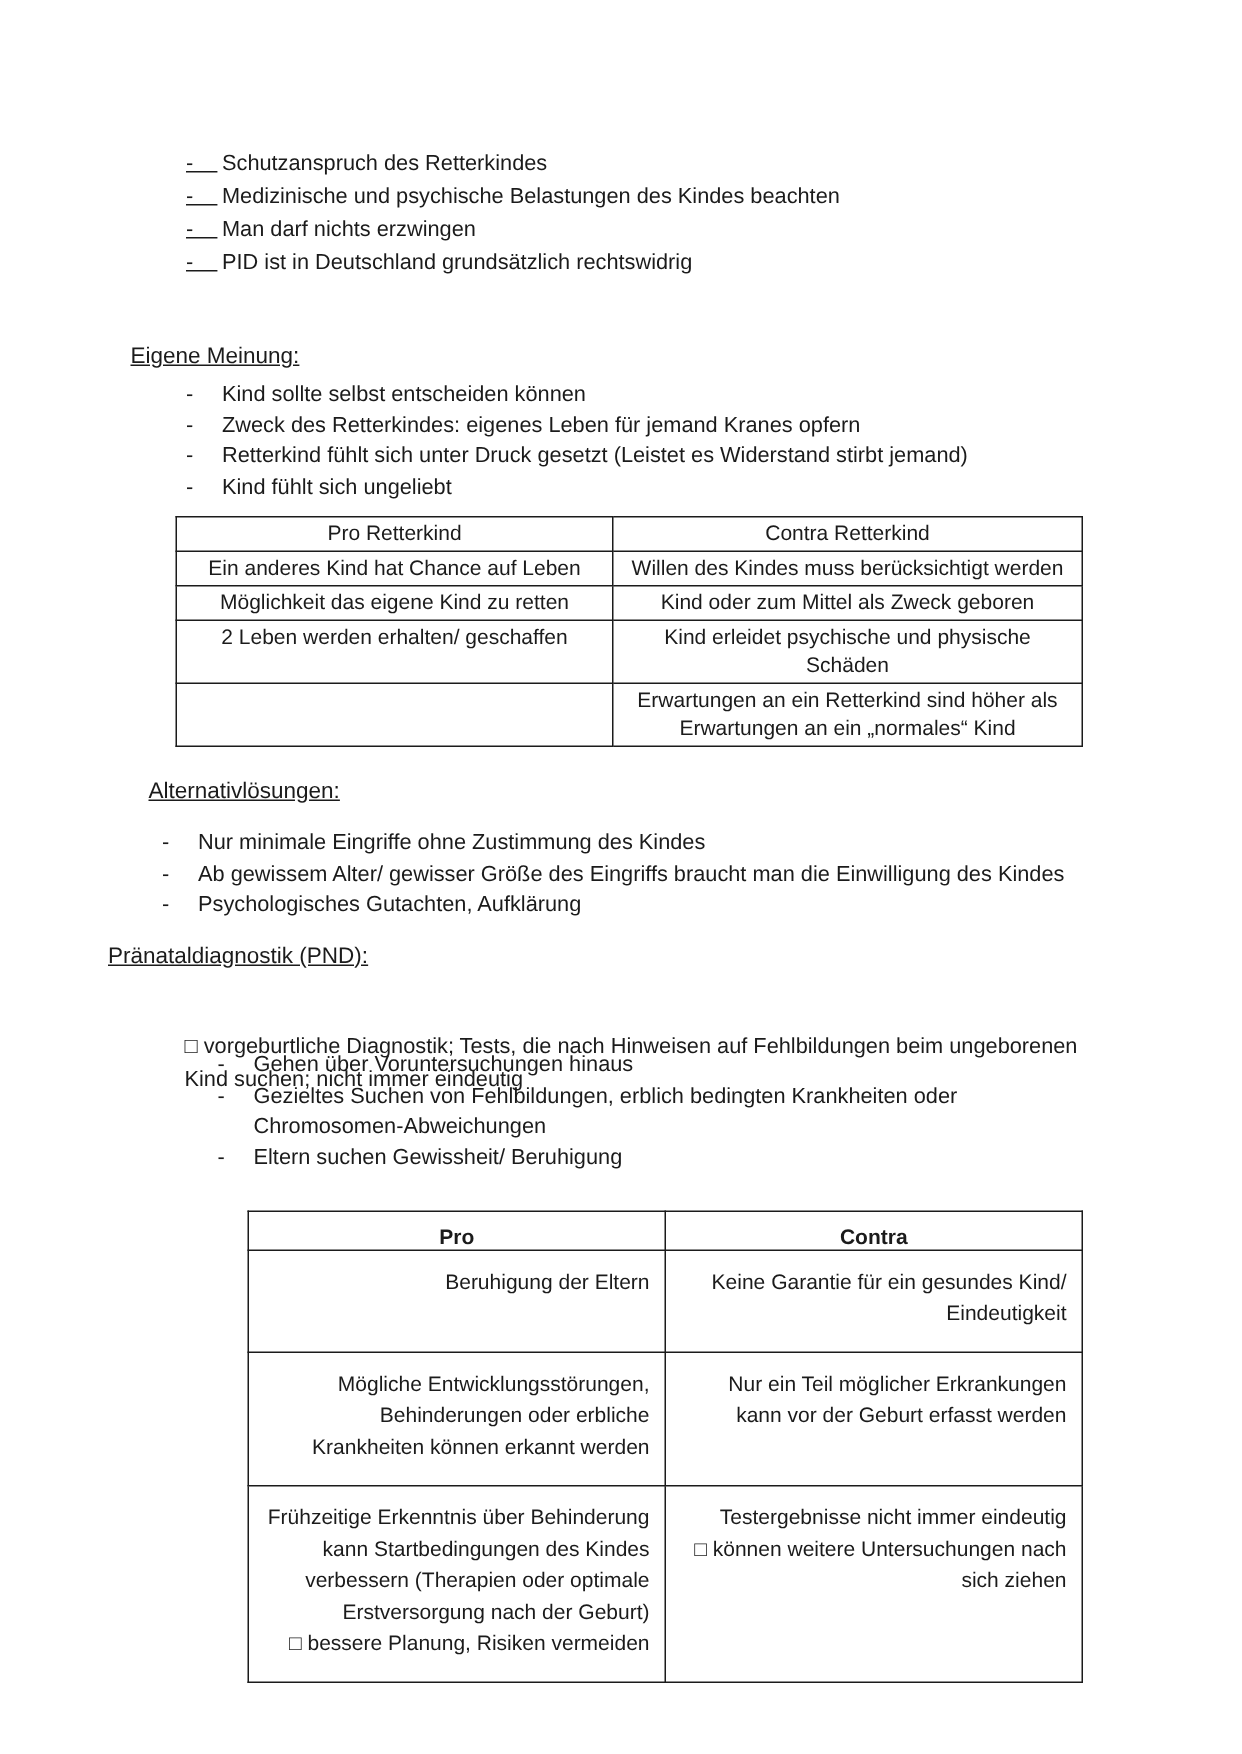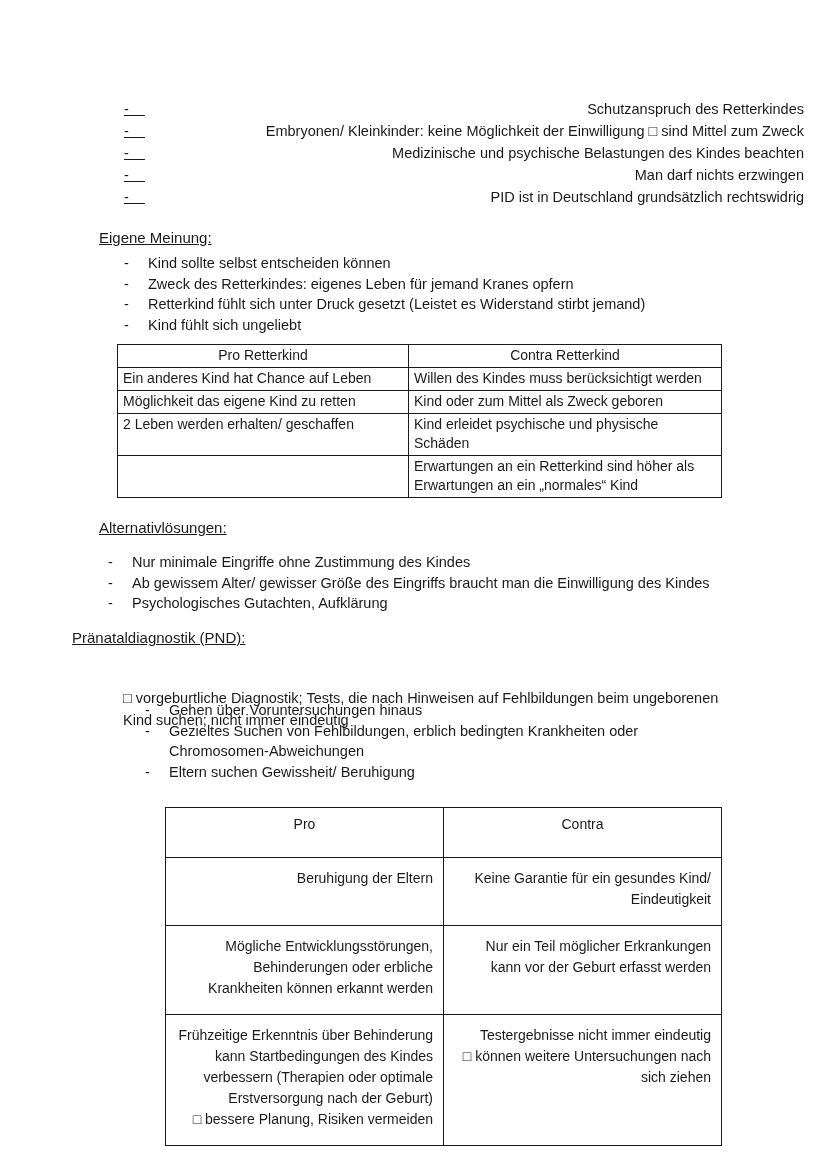--- a/index.html
+++ b/index.html
@@ -28,21 +28,21 @@
     padding-left: 24px;
     font-size: 14.5px;
     line-height: 21px;
   }
   .dashlist li::before {
     content: "-";
     position: absolute;
     left: 0;
     top: 0;
   }
-  .intro li { line-height: 22px; text-align: right; }
+  .intro li { line-height: 22px; }
   .intro li::before {
     content: "-\00a0\00a0\00a0\00a0";
     text-decoration: underline;
   }
   .tight li { line-height: 20.5px; }
 
   
   .h {
     font-size: 15px;
     font-weight: 400;
@@ -71,47 +71,46 @@
 
   .t1 th {
     font-weight: 400;
     text-align: center;
     padding: 1px 5px 2px;
     line-height: 18.5px;
   }
   .t1 td {
     padding: 1px 5px 2px;
     line-height: 19px;
-    text-align: left;
+    text-align: center;
   }
 
   .t2 th {
-    font-weight: 400;
+    font-weight: 700;
     text-align: center;
-    padding: 7px 6px 24px;
+    padding: 7px 6px 0;
     line-height: 18px;
   }
   .t2 td {
     padding: 10px 10px 15px;
     line-height: 21px;
     text-align: right;
   }
 </style>
 </head>
 <body>
 
 <ul class="dashlist intro abs" style="left:124px; top:98px; width:680px;">
   <li>Schutzanspruch des Retterkindes</li>
-  <li>Embryonen/ Kleinkinder: keine Möglichkeit der Einwilligung □ sind Mittel zum Zweck</li>
   <li>Medizinische und psychische Belastungen des Kindes beachten</li>
   <li>Man darf nichts erzwingen</li>
   <li>PID ist in Deutschland grundsätzlich rechtswidrig</li>
 </ul>
 
-<div class="h abs" style="left:99px; top:228px;">Eigene Meinung:</div>
+<div class="h abs" style="left:87px; top:228px;">Eigene Meinung:</div>
 
 <ul class="dashlist tight abs" style="left:124px; top:253px; width:660px;">
   <li>Kind sollte selbst entscheiden können</li>
   <li>Zweck des Retterkindes: eigenes Leben für jemand Kranes opfern</li>
   <li>Retterkind fühlt sich unter Druck gesetzt (Leistet es Widerstand stirbt jemand)</li>
   <li>Kind fühlt sich ungeliebt</li>
 </ul>
 
 <table class="t1 abs" style="left:117px; top:344px; width:604px;padding-left:20px;">
   <colgroup>

